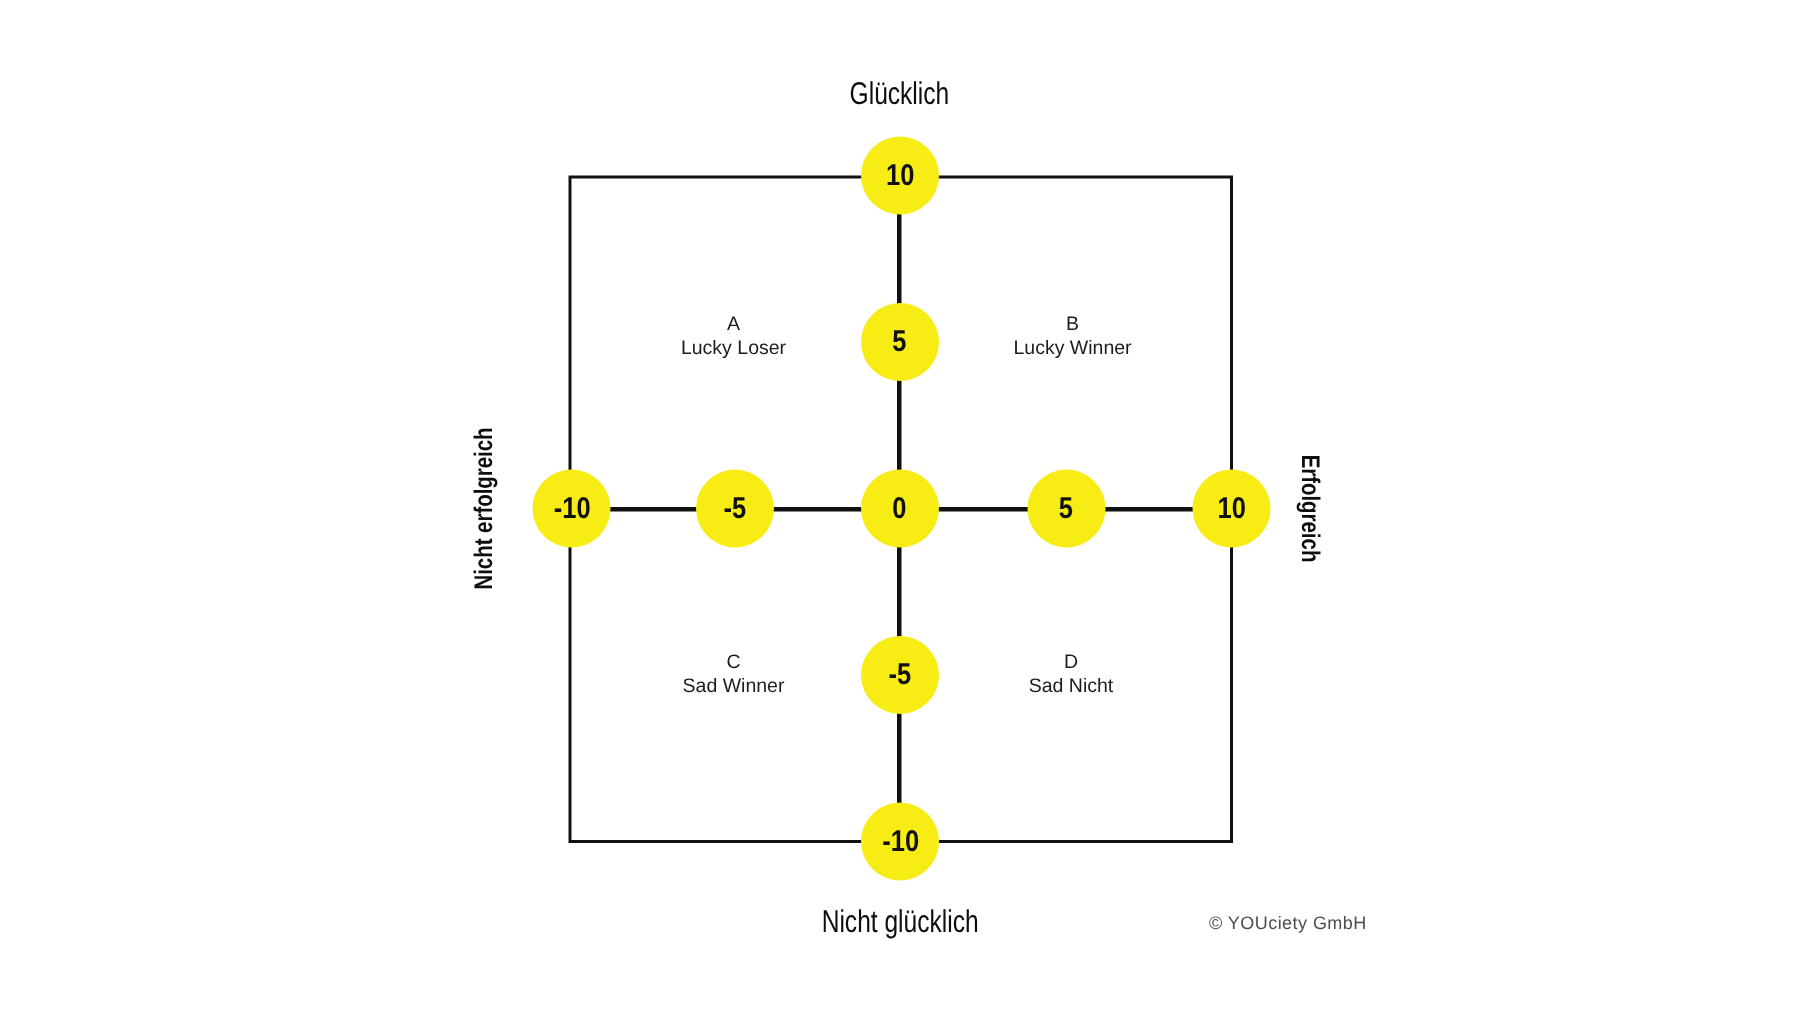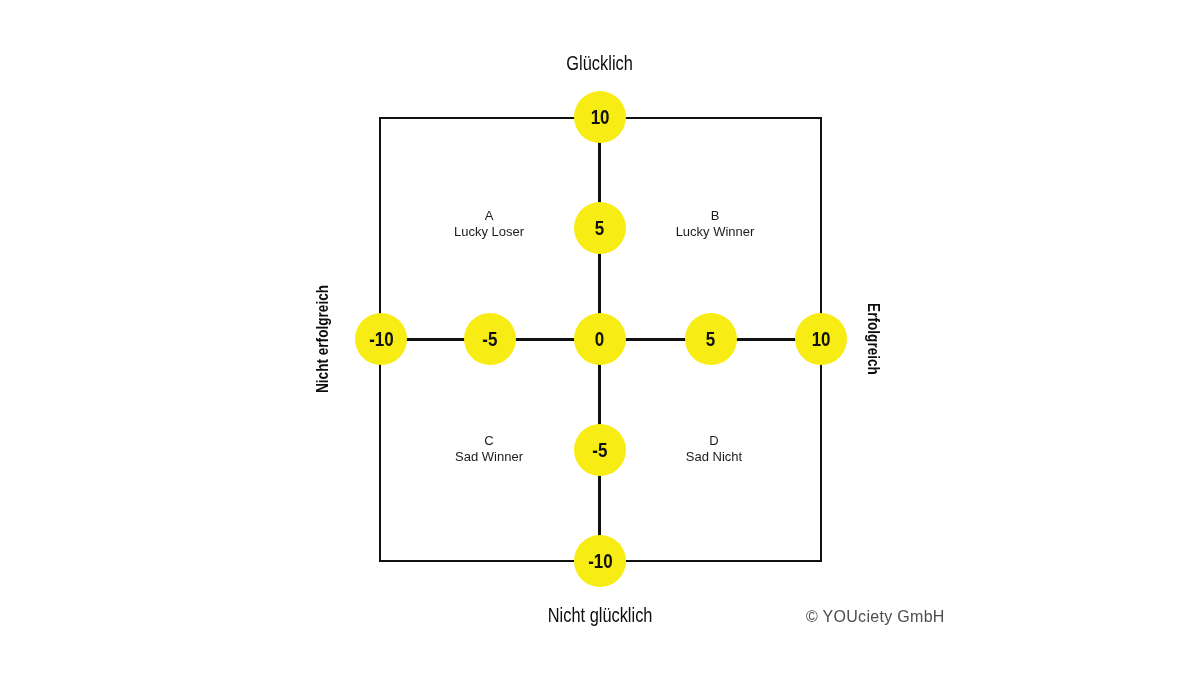--- a/index.html
+++ b/index.html
@@ -94,21 +94,21 @@
     white-space: nowrap;
   }
   .quad-a { left: 489px; top: 224px; }
   .quad-b { left: 715px; top: 224px; }
   .quad-c { left: 489px; top: 449px; }
   .quad-d { left: 714px; top: 449px; }
   
   .copyright {
     position: absolute;
     left: 806px; top: 608px;
-    font-size: 16px;
+    font-size: 12px;
     letter-spacing: 0.3px;
     color: var(--copyright-color);
   }
 </style>
 </head>
 <body>
 
 <div class="canvas" style="--node-fill: #F7EC13; --line-color: #111111; --text-color: #111111; --copyright-color: #4D4D4D;">
 
   <div class="title-top">

